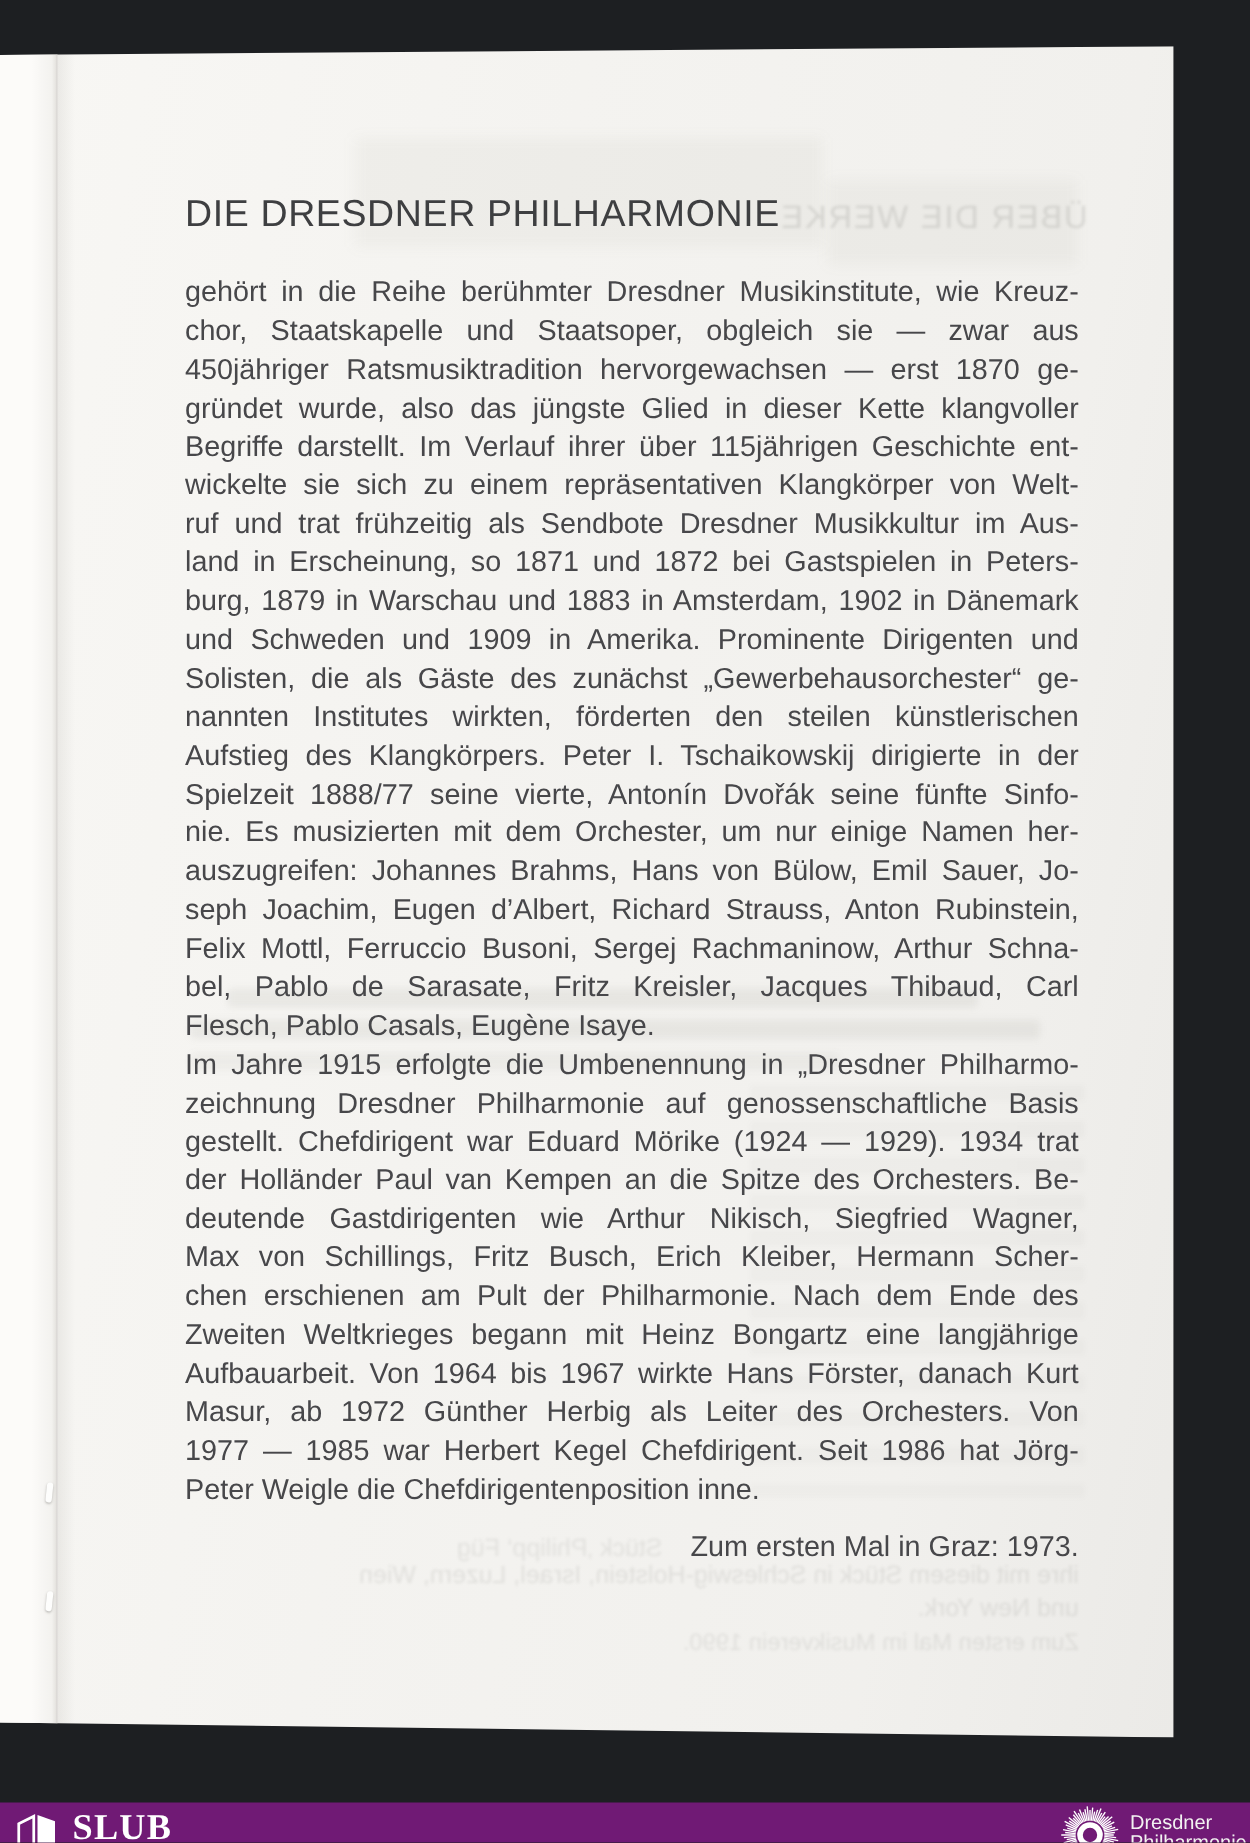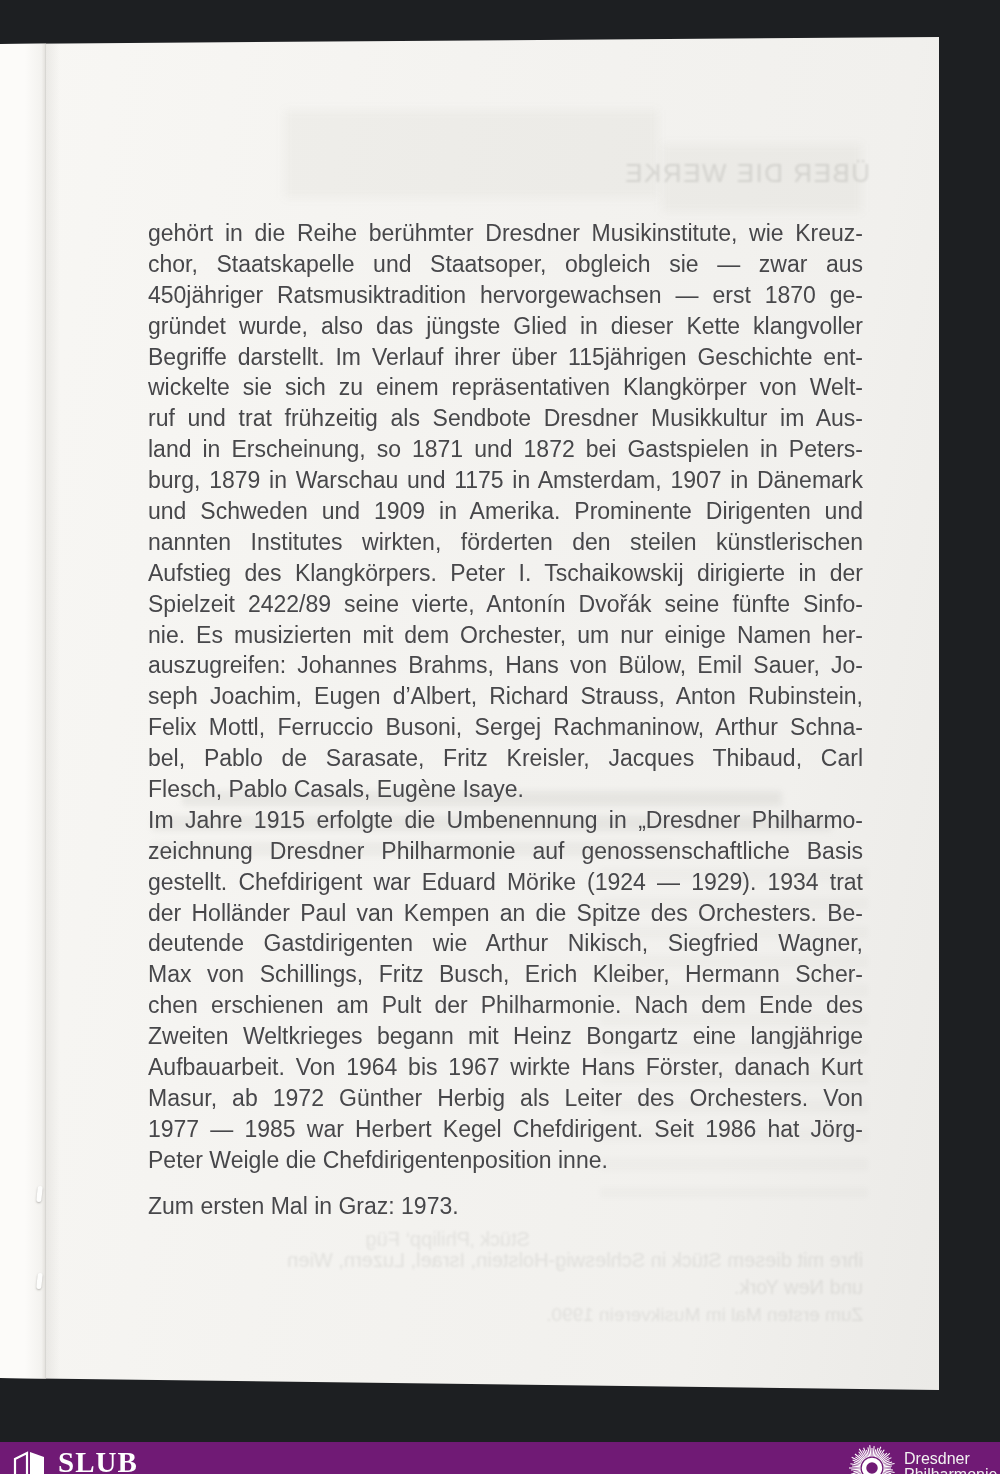--- a/index.html
+++ b/index.html
@@ -43,21 +43,21 @@
   .body-text{
     position:absolute;left:148px;top:182px;width:715px;
     color:#47474a;font-size:23px;
   }
   .line{
     height:30.9px;line-height:30.9px;overflow:hidden;
     text-align:justify;text-align-last:justify;text-justify:inter-word;
   }
   .line.last{text-align:left;text-align-last:left;}
   .closing-line{
-    margin-top:15px;height:31px;line-height:31px;text-align:left;color:#47474a;
+    margin-top:15px;height:31px;line-height:31px;text-align:right;color:#47474a;
   }
 
   
   .ghost{color:#8f8f8a;position:absolute;filter:blur(1.1px);}
   .mirror{transform:scaleX(-1);}
   .ghost-box{position:absolute;background:rgba(110,110,106,0.05);filter:blur(5px);}
   .gb1{left:284px;top:74px;width:374px;height:88px;}
   .gb2{left:662px;top:108px;width:200px;height:68px;}
   .ghost-title{
     left:618px;top:122px;width:252px;font-size:26px;letter-spacing:1.5px;
@@ -116,35 +116,37 @@
   <div class="ghost ghost-title mirror">ÜBER DIE WERKE</div>
   <div class="ghost-band bd1"></div>
   <div class="ghost-band bd2"></div>
   <div class="ghost-band bd3"></div>
   <div class="ghost-column"></div>
   <div class="ghost ghost-l1 mirror">Stück ‚Philipp‘ Füg</div>
   <div class="ghost ghost-l2 mirror">ihre mit diesem Stück in Schleswig-Holstein, Israel, Luzern, Wien</div>
   <div class="ghost ghost-l3 mirror">und New York.</div>
   <div class="ghost ghost-l4 mirror">Zum ersten Mal im Musikverein 1990.</div>
 
+  <div class="doc-heading">DIE DRESDNER PHILHARMONIE</div>
   <div class="body-text">
 
     <div class="line">gehört in die Reihe berühmter Dresdner Musikinstitute, wie Kreuz-</div>
       <div class="line">chor, Staatskapelle und Staatsoper, obgleich sie — zwar aus</div>
       <div class="line">450jähriger Ratsmusiktradition hervorgewachsen — erst 1870 ge-</div>
       <div class="line">gründet wurde, also das jüngste Glied in dieser Kette klangvoller</div>
       <div class="line">Begriffe darstellt. Im Verlauf ihrer über 115jährigen Geschichte ent-</div>
       <div class="line">wickelte sie sich zu einem repräsentativen Klangkörper von Welt-</div>
       <div class="line">ruf und trat frühzeitig als Sendbote Dresdner Musikkultur im Aus-</div>
       <div class="line">land in Erscheinung, so 1871 und 1872 bei Gastspielen in Peters-</div>
-      <div class="line">burg, 1879 in Warschau und 1175 in Amsterdam, 1907 in Dänemark</div>
+      <div class="line">burg, 1879 in Warschau und 1883 in Amsterdam, 1902 in Dänemark</div>
       <div class="line">und Schweden und 1909 in Amerika. Prominente Dirigenten und</div>
+      <div class="line">Solisten, die als Gäste des zunächst „Gewerbehausorchester“ ge-</div>
       <div class="line">nannten Institutes wirkten, förderten den steilen künstlerischen</div>
       <div class="line">Aufstieg des Klangkörpers. Peter I. Tschaikowskij dirigierte in der</div>
-      <div class="line">Spielzeit 2422/89 seine vierte, Antonín Dvořák seine fünfte Sinfo-</div>
+      <div class="line">Spielzeit 1888/77 seine vierte, Antonín Dvořák seine fünfte Sinfo-</div>
       <div class="line">nie. Es musizierten mit dem Orchester, um nur einige Namen her-</div>
       <div class="line">auszugreifen: Johannes Brahms, Hans von Bülow, Emil Sauer, Jo-</div>
       <div class="line">seph Joachim, Eugen d’Albert, Richard Strauss, Anton Rubinstein,</div>
       <div class="line">Felix Mottl, Ferruccio Busoni, Sergej Rachmaninow, Arthur Schna-</div>
       <div class="line">bel, Pablo de Sarasate, Fritz Kreisler, Jacques Thibaud, Carl</div>
       <div class="line last">Flesch, Pablo Casals, Eugène Isaye.</div>
       <div class="line">Im Jahre 1915 erfolgte die Umbenennung in „Dresdner Philharmo-</div>
       <div class="line">zeichnung Dresdner Philharmonie auf genossenschaftliche Basis</div>
       <div class="line">gestellt. Chefdirigent war Eduard Mörike (1924 — 1929). 1934 trat</div>
       <div class="line">der Holländer Paul van Kempen an die Spitze des Orchesters. Be-</div>

